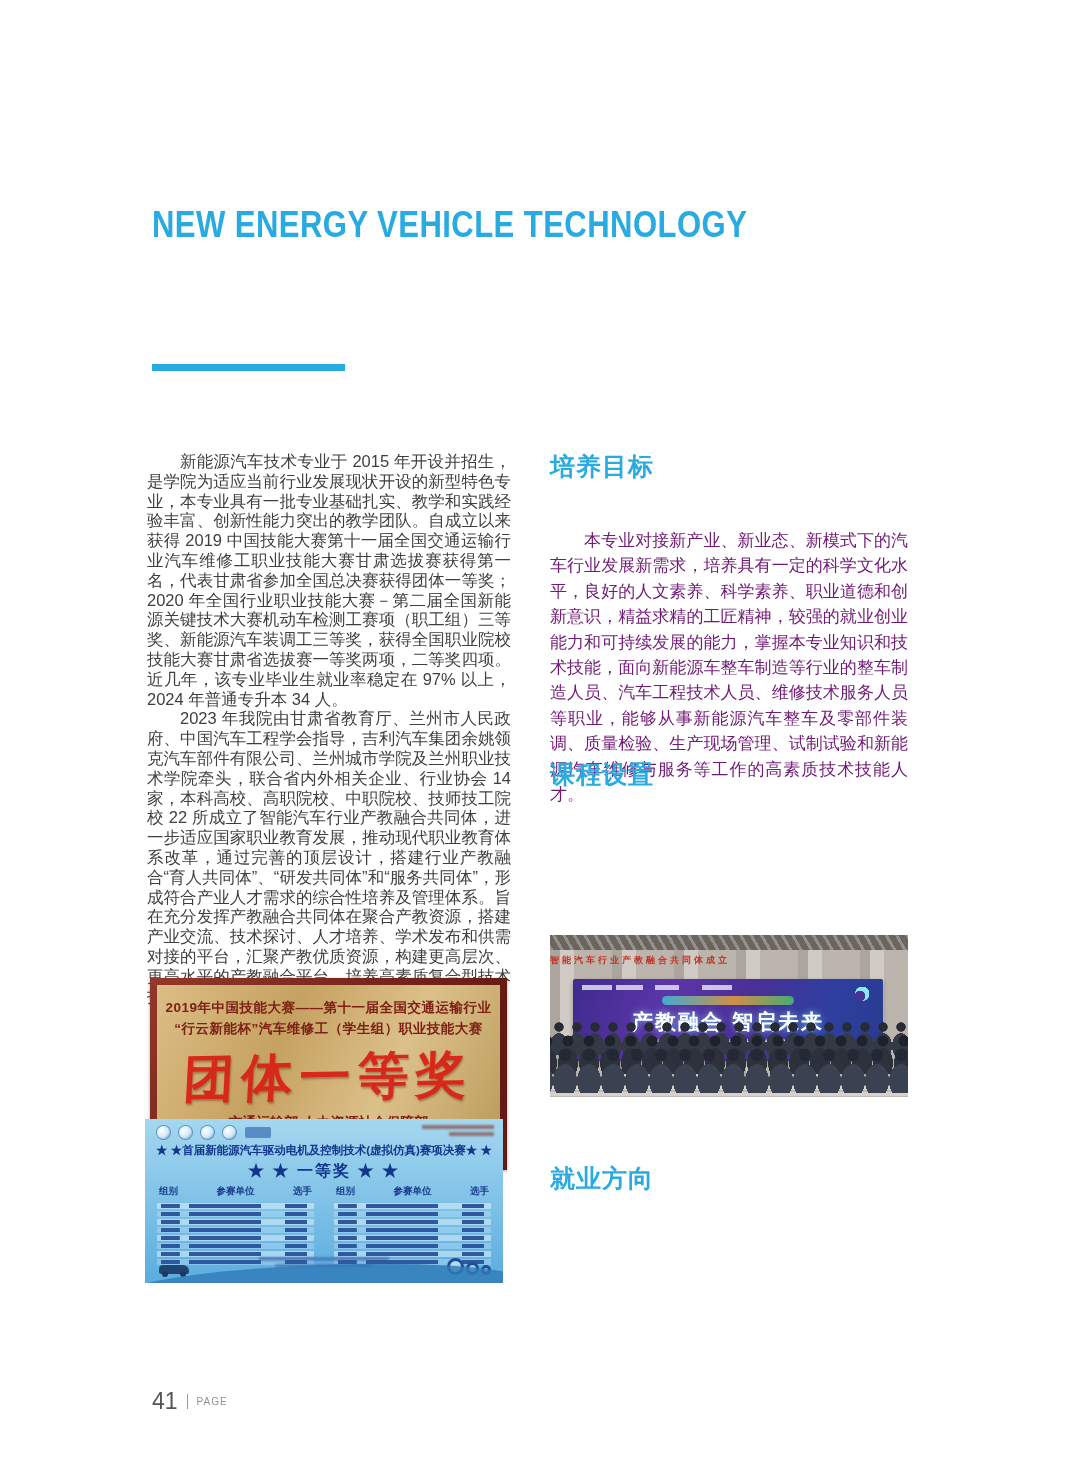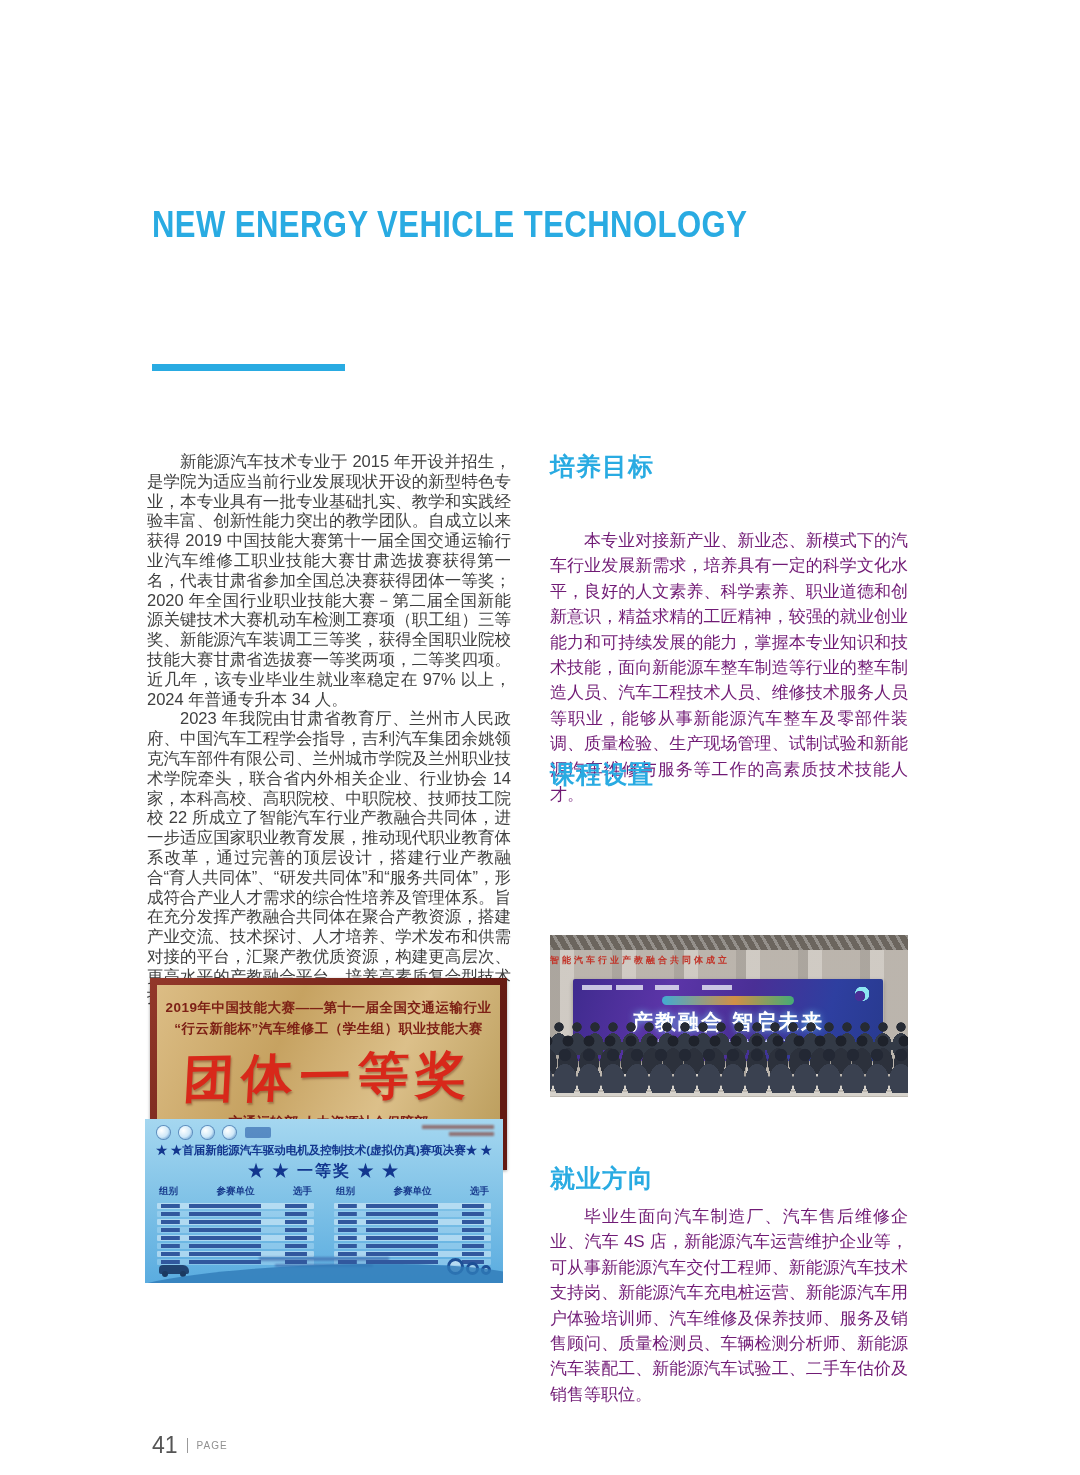--- a/index.html
+++ b/index.html
@@ -110,21 +110,21 @@
                             radial-gradient(ellipse 10px 15px at 10px 29px,#2c313c 99%,transparent 100%);
            background-size:21px 40px; }
   .crowd-3 { top:112px; height:46px; z-index:4; background-position-x:3px;
            background-image:radial-gradient(circle 6px at 12px 8px,#232834 5.9px,transparent 6.6px),
                             radial-gradient(ellipse 12px 17px at 12px 34px,#3a4150 99%,transparent 100%);
            background-size:24px 46px; }
   .photo-steps { position:absolute; bottom:0; left:0; right:0; height:11px; z-index:1;
            background:repeating-linear-gradient(180deg,#d6d2cb 0 4px,#bdb8b0 4px 6px); }
 
   
-  .footer { position:absolute; left:152px; top:1432px; display:flex; align-items:center; }
+  .footer { position:absolute; left:152px; top:1388px; display:flex; align-items:center; }
   .page-num { font-size:23px; color:#555; }
   .page-sep { width:1px; height:15px; background:#999; margin:0 9px; }
   .page-label { font-size:10px; color:#909090; letter-spacing:1px; }
 </style>
 </head>
 <body>
 
 <div class="page">
 
   <div class="title-en">NEW ENERGY VEHICLE TECHNOLOGY</div>
@@ -221,21 +221,20 @@
       <div class="banner-subtitle">智能汽车行业产教融合共同体成立大会</div>
       <div class="moon-icon"></div>
     </div>
     <div class="crowd-row crowd-1"></div>
     <div class="crowd-row crowd-2"></div>
     <div class="crowd-row crowd-3"></div>
     <div class="photo-steps"></div>
   </div>
 
   <div class="rc-heading h-employment">就业方向</div>
-  <div class="rc-body b-employment">毕业生面向汽车制造厂、汽车售后维修企业、汽车 4S 店，新能源汽车运营维护企业等，可从事新能源汽车交付工程师、新能源汽车技术支持岗、新能源汽车充电桩运营、新能源汽车用户体验培训师、汽车维修及保养技师、服务及销售顾问、质量检测员、车辆检测分析师、新能源汽车装配工、新能源汽车试验工、二手车估价及销售等职位。</div>
 
   <div class="footer">
     <span class="page-num">41</span>
     <span class="page-sep"></span>
     <span class="page-label">PAGE</span>
   </div>
 
 </div>
 
 </body></html>

